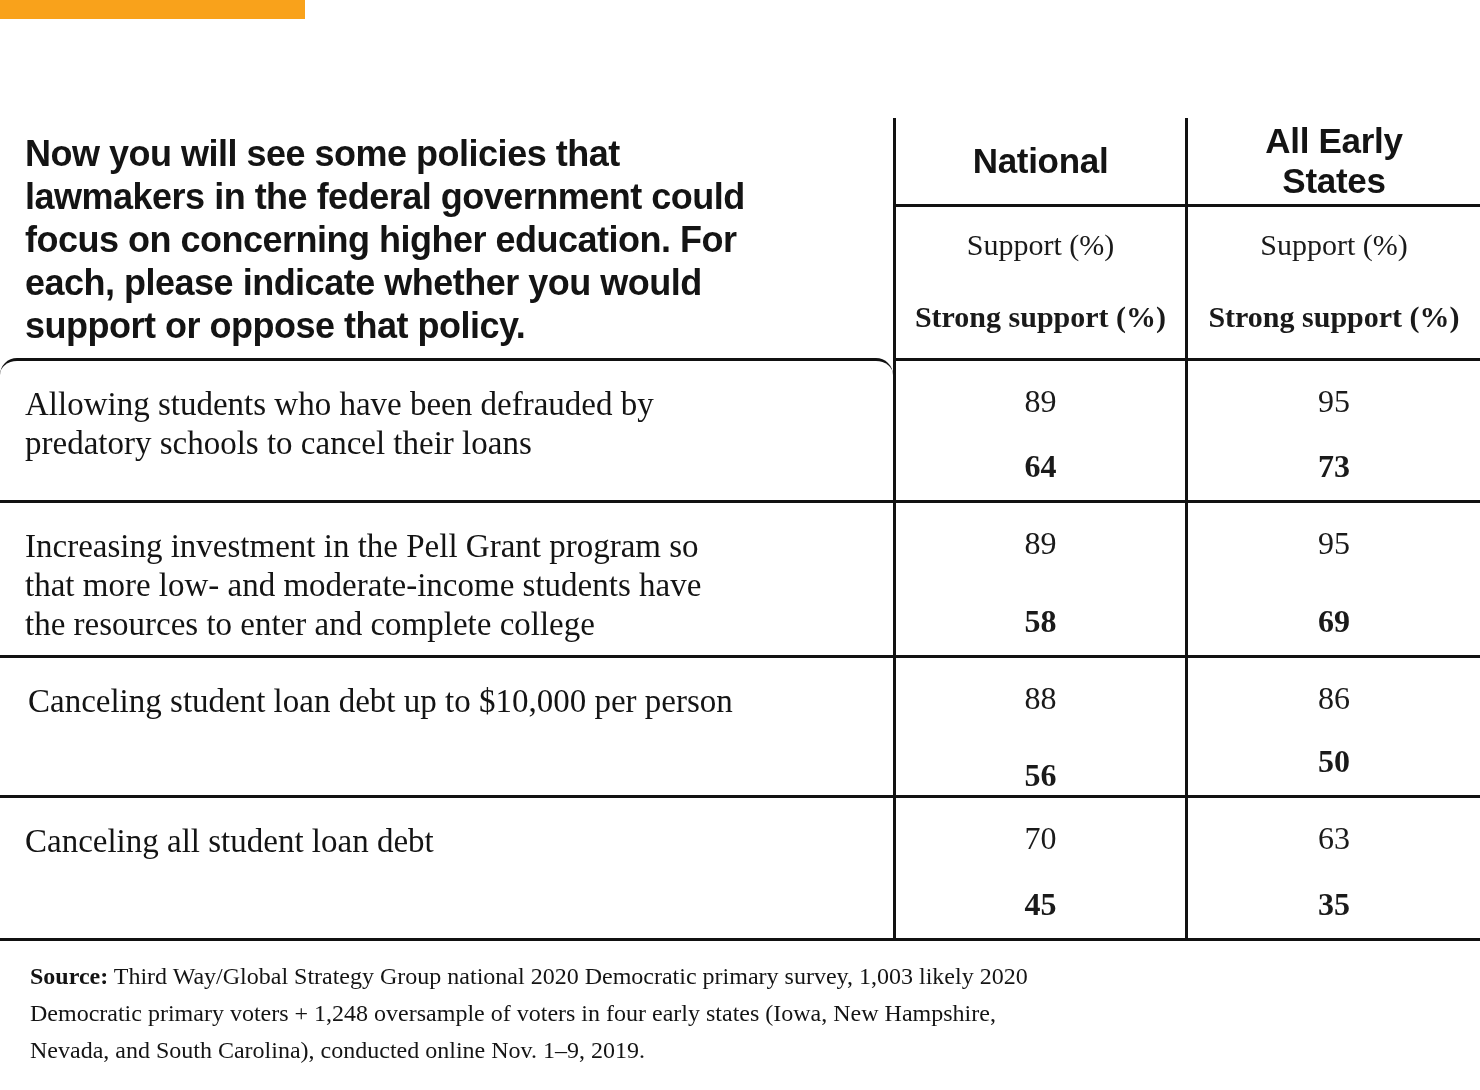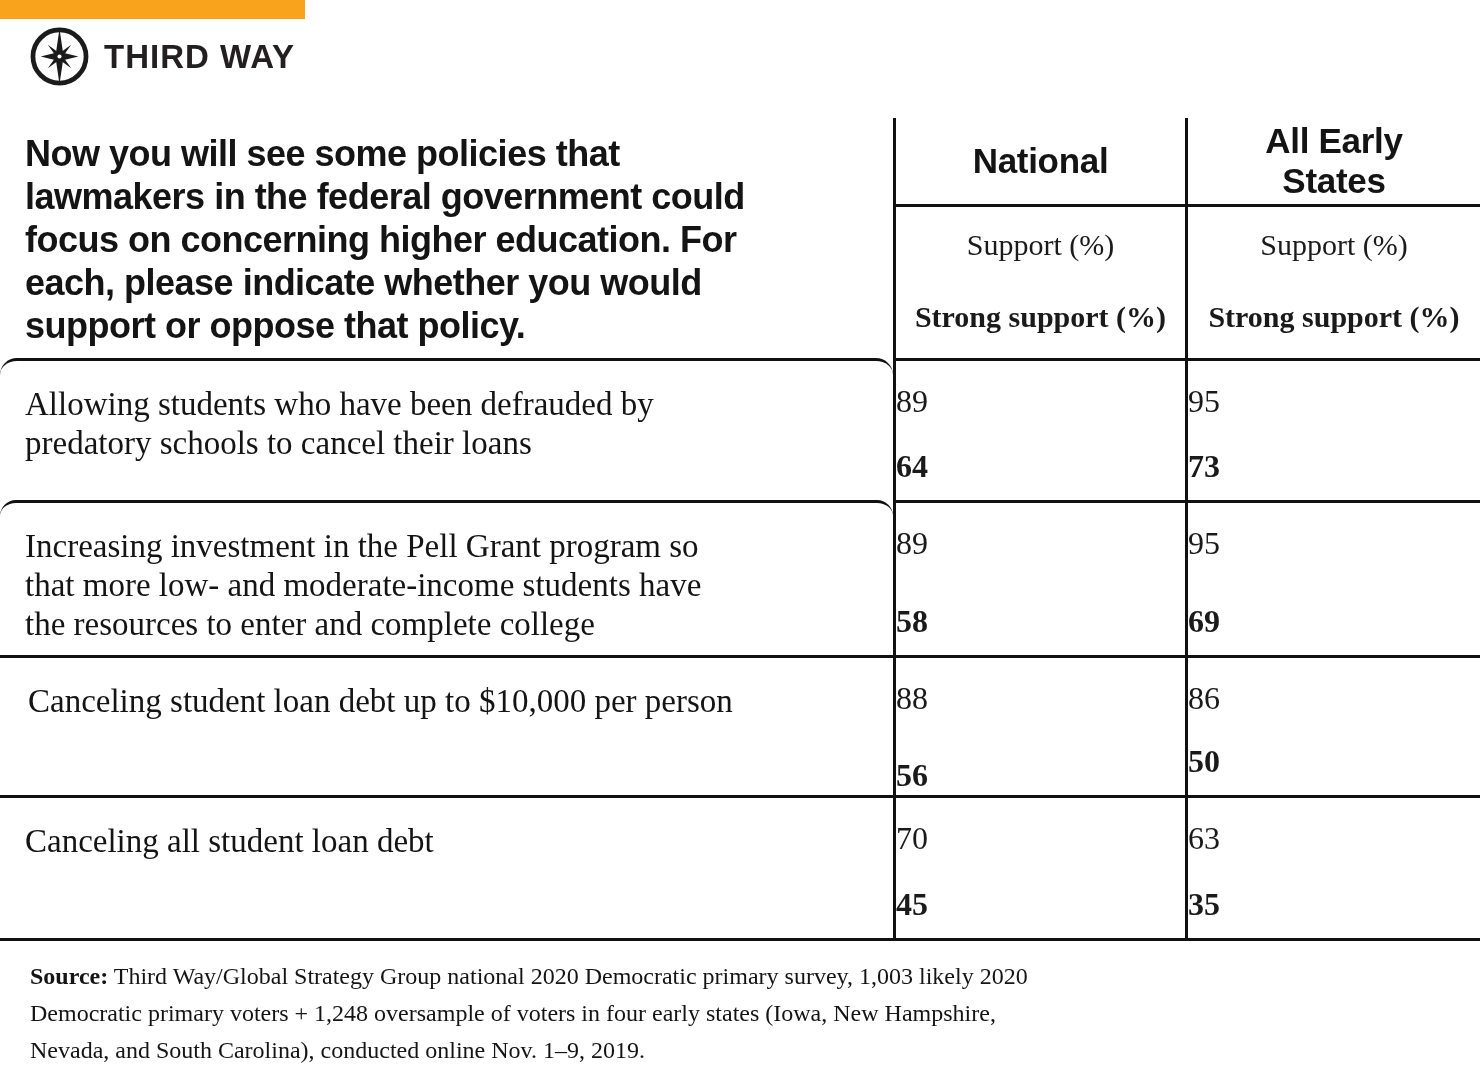--- a/index.html
+++ b/index.html
@@ -101,29 +101,29 @@
     padding: 24px 40px 0 25px;
     font-size: 33px;
     line-height: 39px;
     white-space: pre-line;
     color: #141414;
   }
   .values {
     display: flex;
     flex-direction: column;
     justify-content: space-between;
-    align-items: flex-start;
+    align-items: center;
     text-align: center;
     padding: 22px 0 15px;
   }
   .v-support { font-size: 32px; }
   .v-strong  { font-size: 32px; font-weight: 700; }
 
   .r1c1 { grid-area: 3 / 1; border-radius: 17px; } .r1c2 { grid-area: 3 / 2; } .r1c3 { grid-area: 3 / 3; }
-  .r2c1 { grid-area: 4 / 1; border-radius: 16px; } .r2c2 { grid-area: 4 / 2; } .r2c3 { grid-area: 4 / 3; }
+  .r2c1 { grid-area: 4 / 1; } .r2c2 { grid-area: 4 / 2; } .r2c3 { grid-area: 4 / 3; }
   .r3c1 { grid-area: 5 / 1; padding-left: 28px; } .r3c2 { grid-area: 5 / 2; gap: 40px; } .r3c3 { grid-area: 5 / 3; }
   .r4c1 { grid-area: 6 / 1; } .r4c2 { grid-area: 6 / 2; } .r4c3 { grid-area: 6 / 3; }
 
   
   .source {
     position: absolute;
     top: 958px; left: 30px;
     width: 1420px;
     font-size: 24px;
     line-height: 37px;
@@ -132,31 +132,20 @@
   .source-text { white-space: pre-line; }
   .source-label { font-weight: 700; }
 </style>
 </head>
 <body>
 
 <div class="page">
 
   <div class="orange-bar"></div>
 
-  <header class="brand">
-    <span class="logo-mark">
-      <svg viewBox="0 0 100 100" xmlns="http://www.w3.org/2000/svg" aria-hidden="true">
-        <circle cx="50" cy="50" r="45" fill="none" stroke="#1b1b1b" stroke-width="8"></circle>
-        <path fill="#1b1b1b" d="M50 3 L56 43.5 L82 50 L56 56.5 L50 97 L44 56.5 L18 50 L44 43.5 Z"></path>
-        <path fill="#1b1b1b" transform="rotate(45 50 50)" d="M50 22 L54 46 L78 50 L54 54 L50 78 L46 54 L22 50 L46 46 Z"></path>
-        <circle cx="50" cy="50" r="3.5" fill="#ffffff"></circle>
-      </svg>
-    </span>
-    <span class="brand-name">THIRD WAY</span>
-  </header>
 
   <div class="survey-table">
 
     <div class="cell q-cell">
       <div class="q-text">Now you will see some policies that
 lawmakers in the federal government could
 focus on concerning higher education. For
 each, please indicate whether you would
 support or oppose that policy.</div>
     </div>

